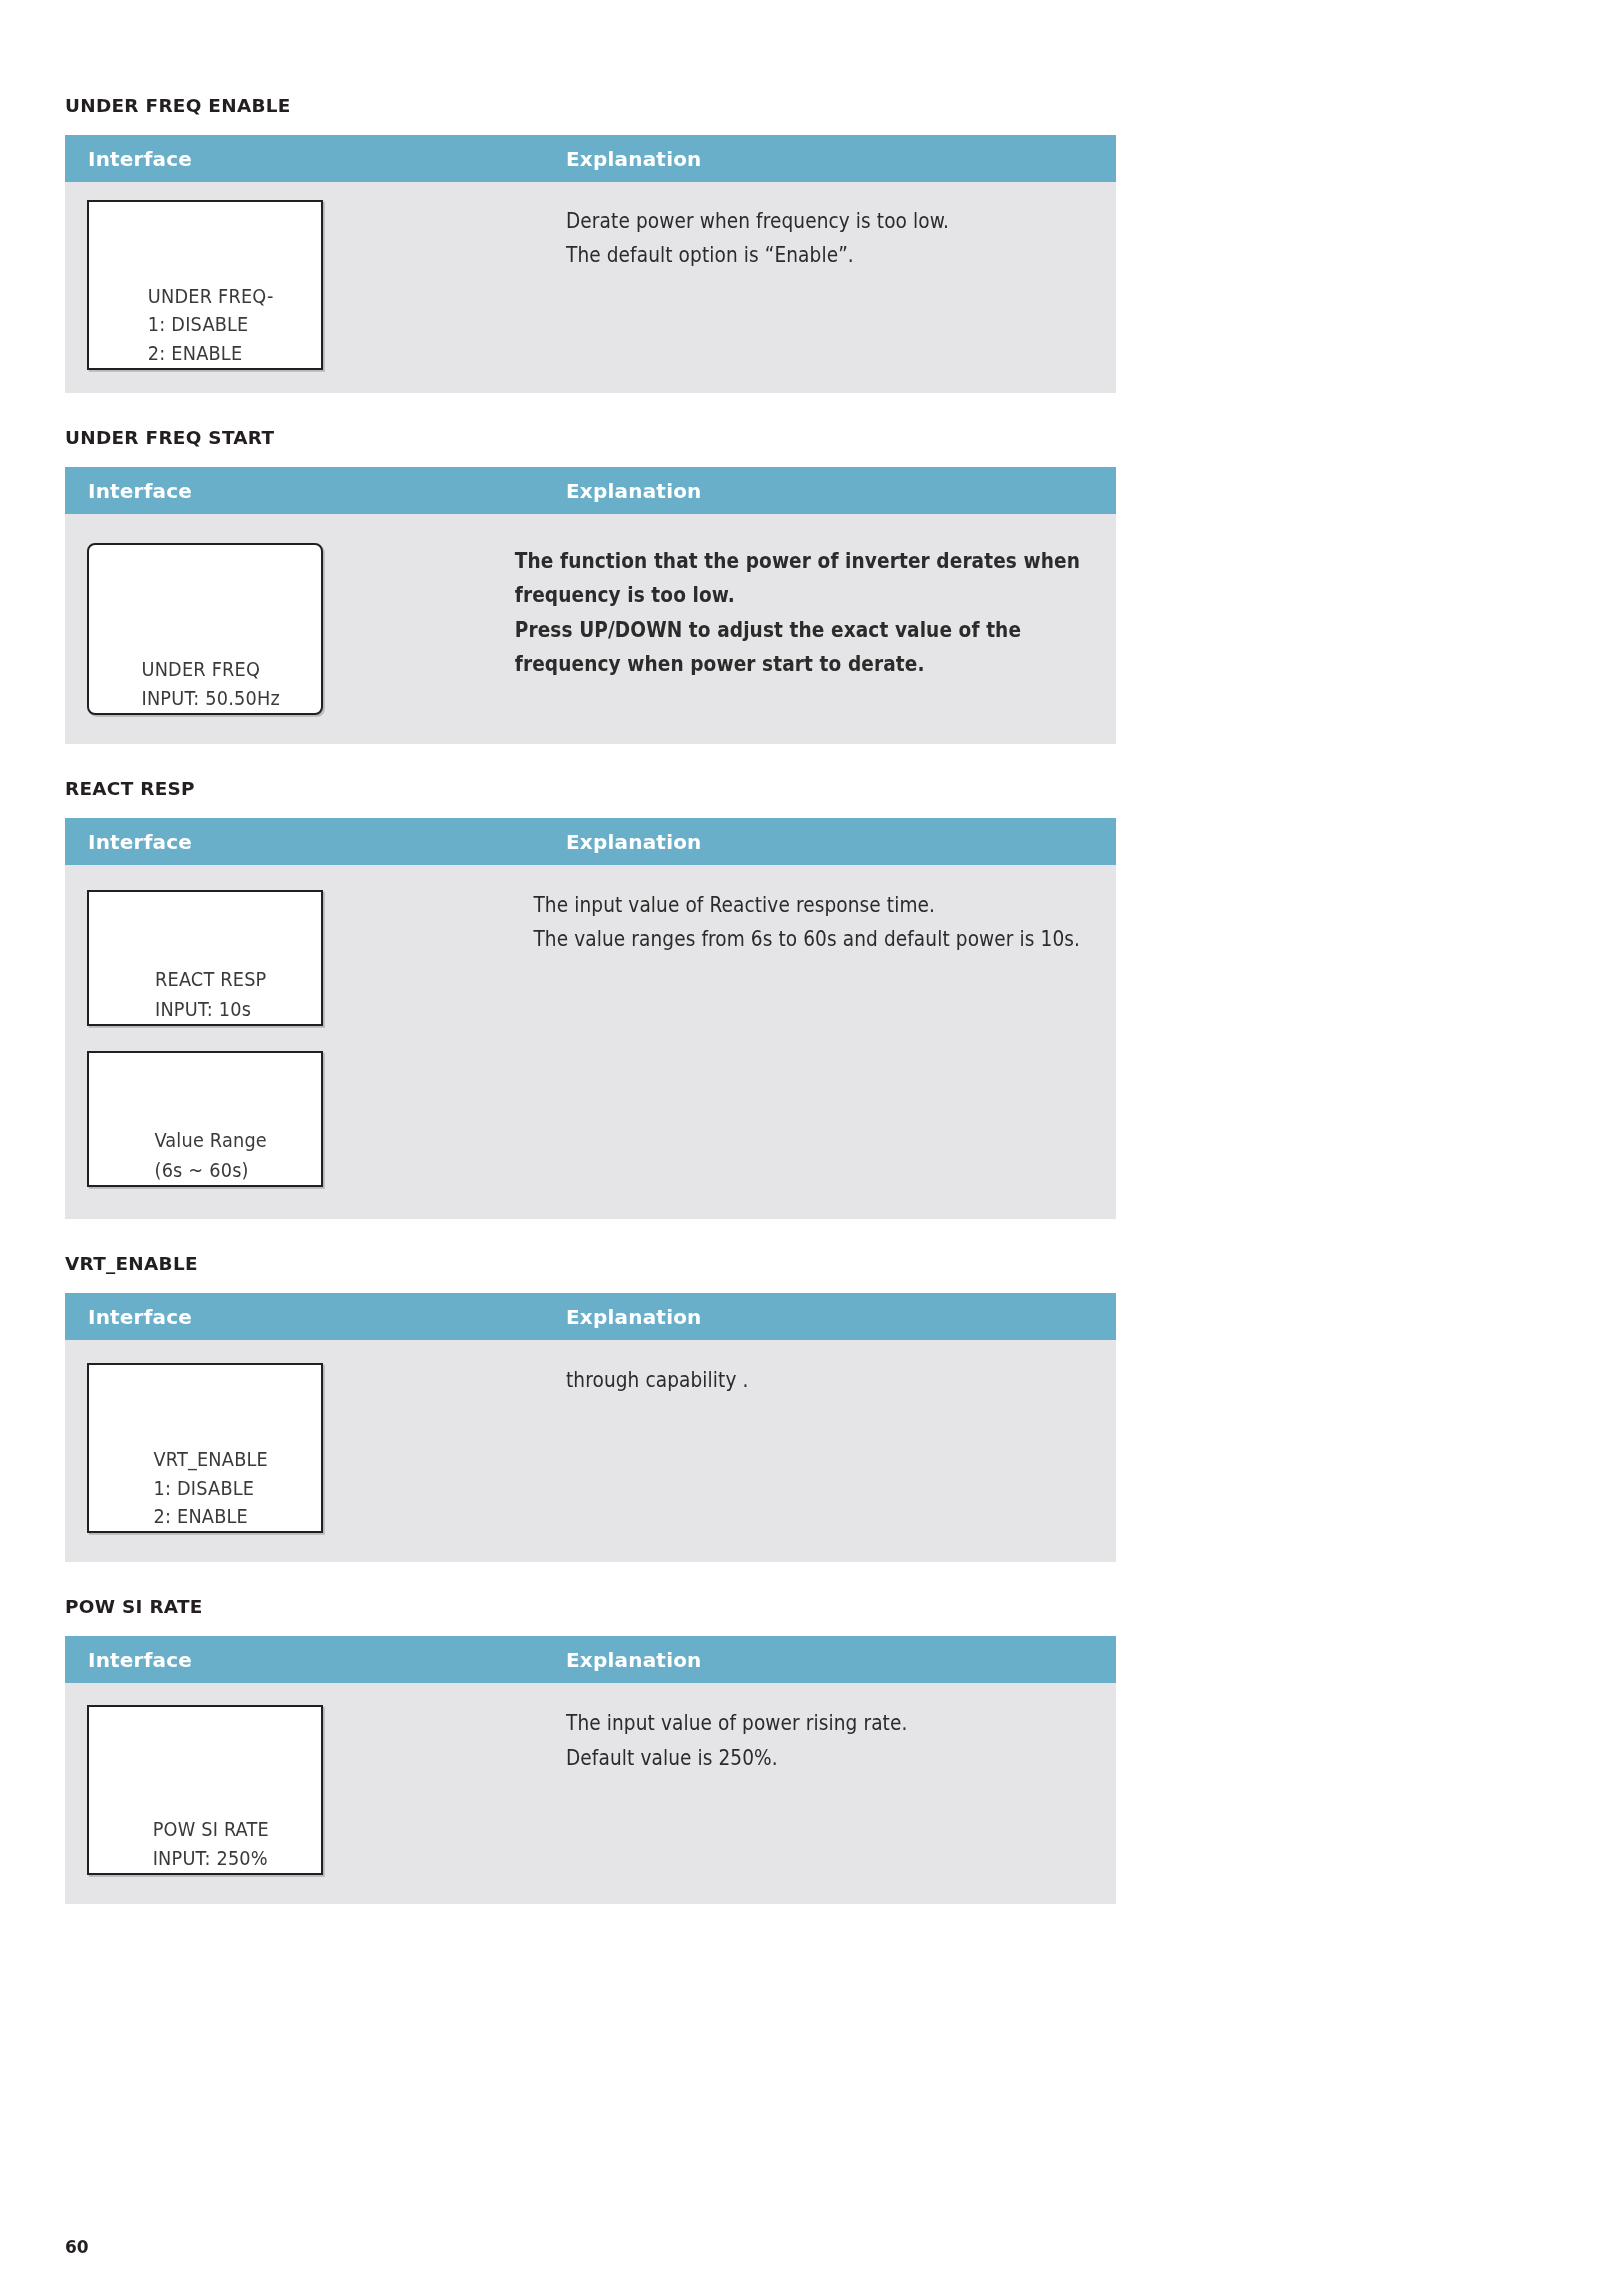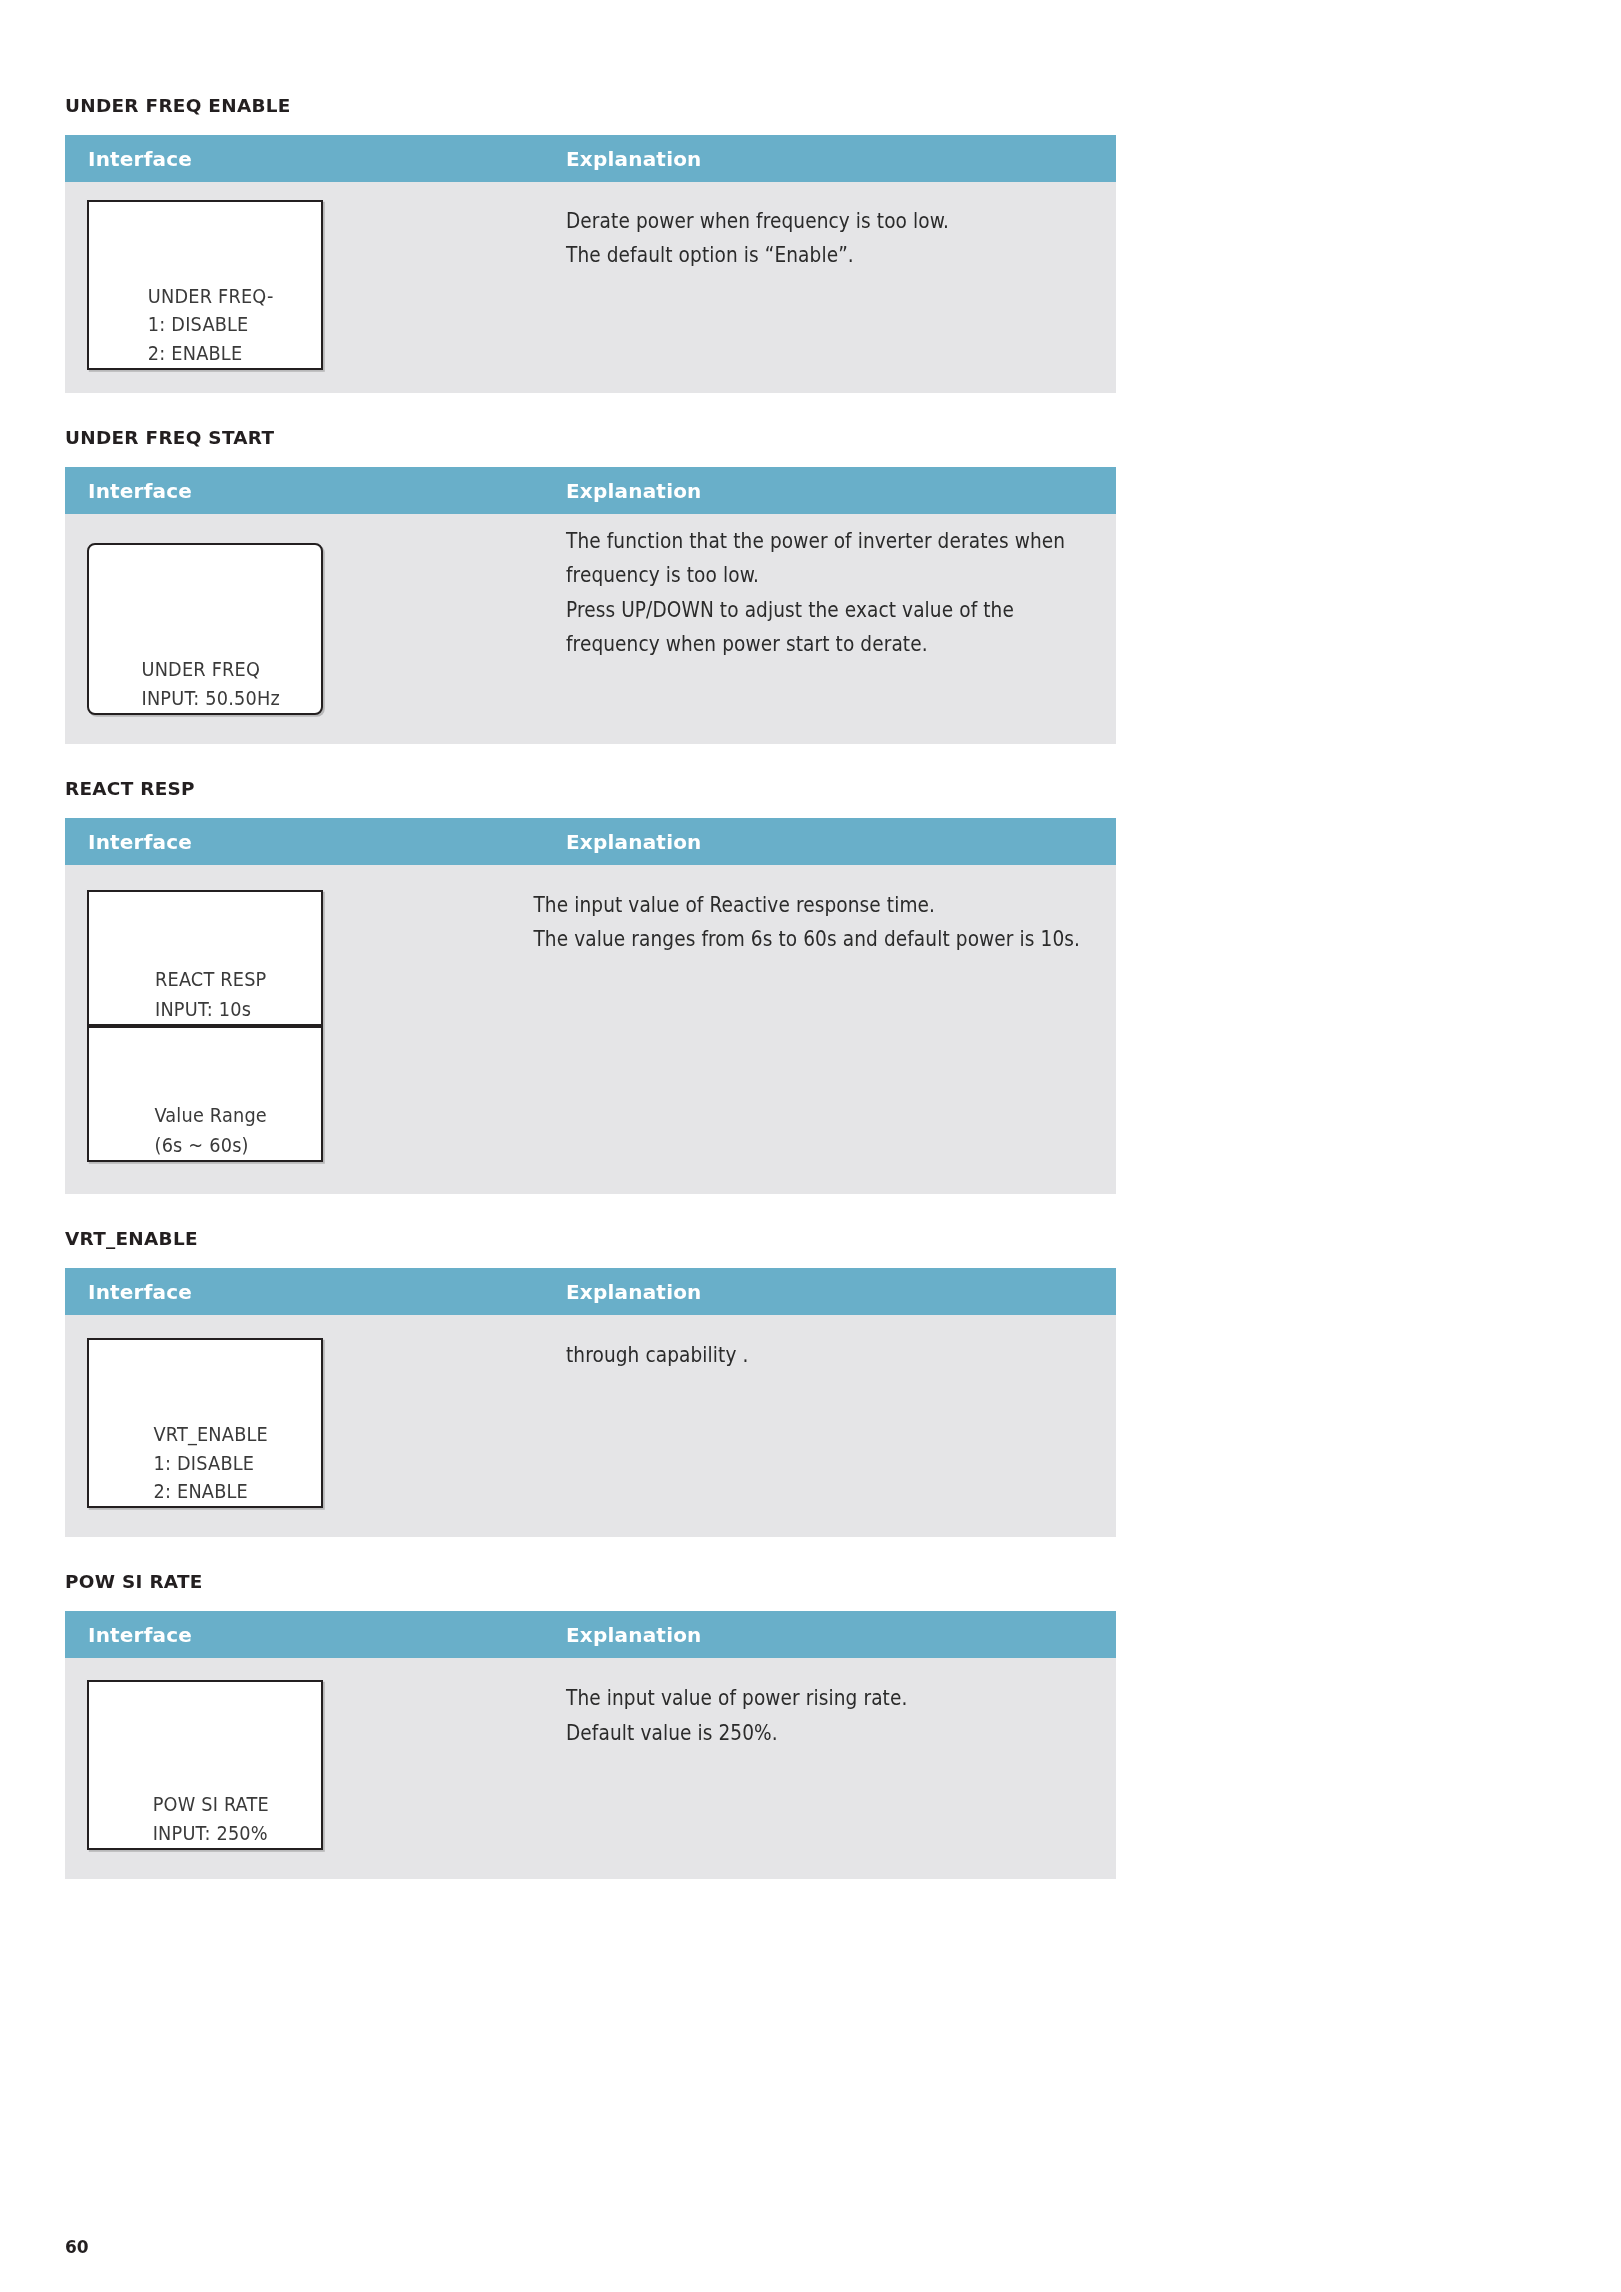--- a/index.html
+++ b/index.html
@@ -78,21 +78,21 @@
     background: #ffffff;
     border: 2.2px solid #231f20;
     box-shadow: 1.8px 1.8px 0 rgba(100,100,100,0.35);
     width: 236px;
     box-sizing: border-box;
     display: flex;
     flex-direction: column;
     justify-content: flex-end;
     align-items: center;
   }
-  .lcd + .lcd { }
+  .lcd + .lcd { margin-top: 25px; }
   .lcd-line {
     font-family: "DejaVu Sans Condensed", "Liberation Sans Narrow", "Liberation Sans", sans-serif;
     font-size: 19.7px;
     color: #3a3a3a;
     line-height: 1.44;
     white-space: nowrap;
     letter-spacing: 0.2px;
   }
   .lcd-inner { padding-left: 10.7px; }
 
@@ -109,21 +109,21 @@
   
   .sec-gap { height: 36px; }
 
   .s0 .lcd { height: 170px; }
   .s1 .lcd { height: 172px; border-radius: 8px; }
   .s2 .lcd { height: 136px; }
   .s3 .lcd { height: 170px; }
   .s4 .lcd { height: 170px; }
 
   .s1 .cell-interface { padding-top: 29px; padding-bottom: 29px; }
-  .s1 .cell-explanation { padding-top: 10px; }
+  .s1 .cell-explanation { padding-top: 30px; font-weight: bold; }
   .s2 .cell-interface { padding-top: 25px; padding-bottom: 32px; }
   .s2 .cell-explanation { padding-top: 23px; }
   .s3 .cell-interface { padding-top: 23px; padding-bottom: 29px; }
   .s3 .cell-explanation { padding-top: 23px; }
   .s4 .cell-interface { padding-top: 21.5px; padding-bottom: 29px; }
   .s4 .cell-explanation { padding-top: 23px; }
 
   .s2 .lcd-line { line-height: 1.5; }
 
   

